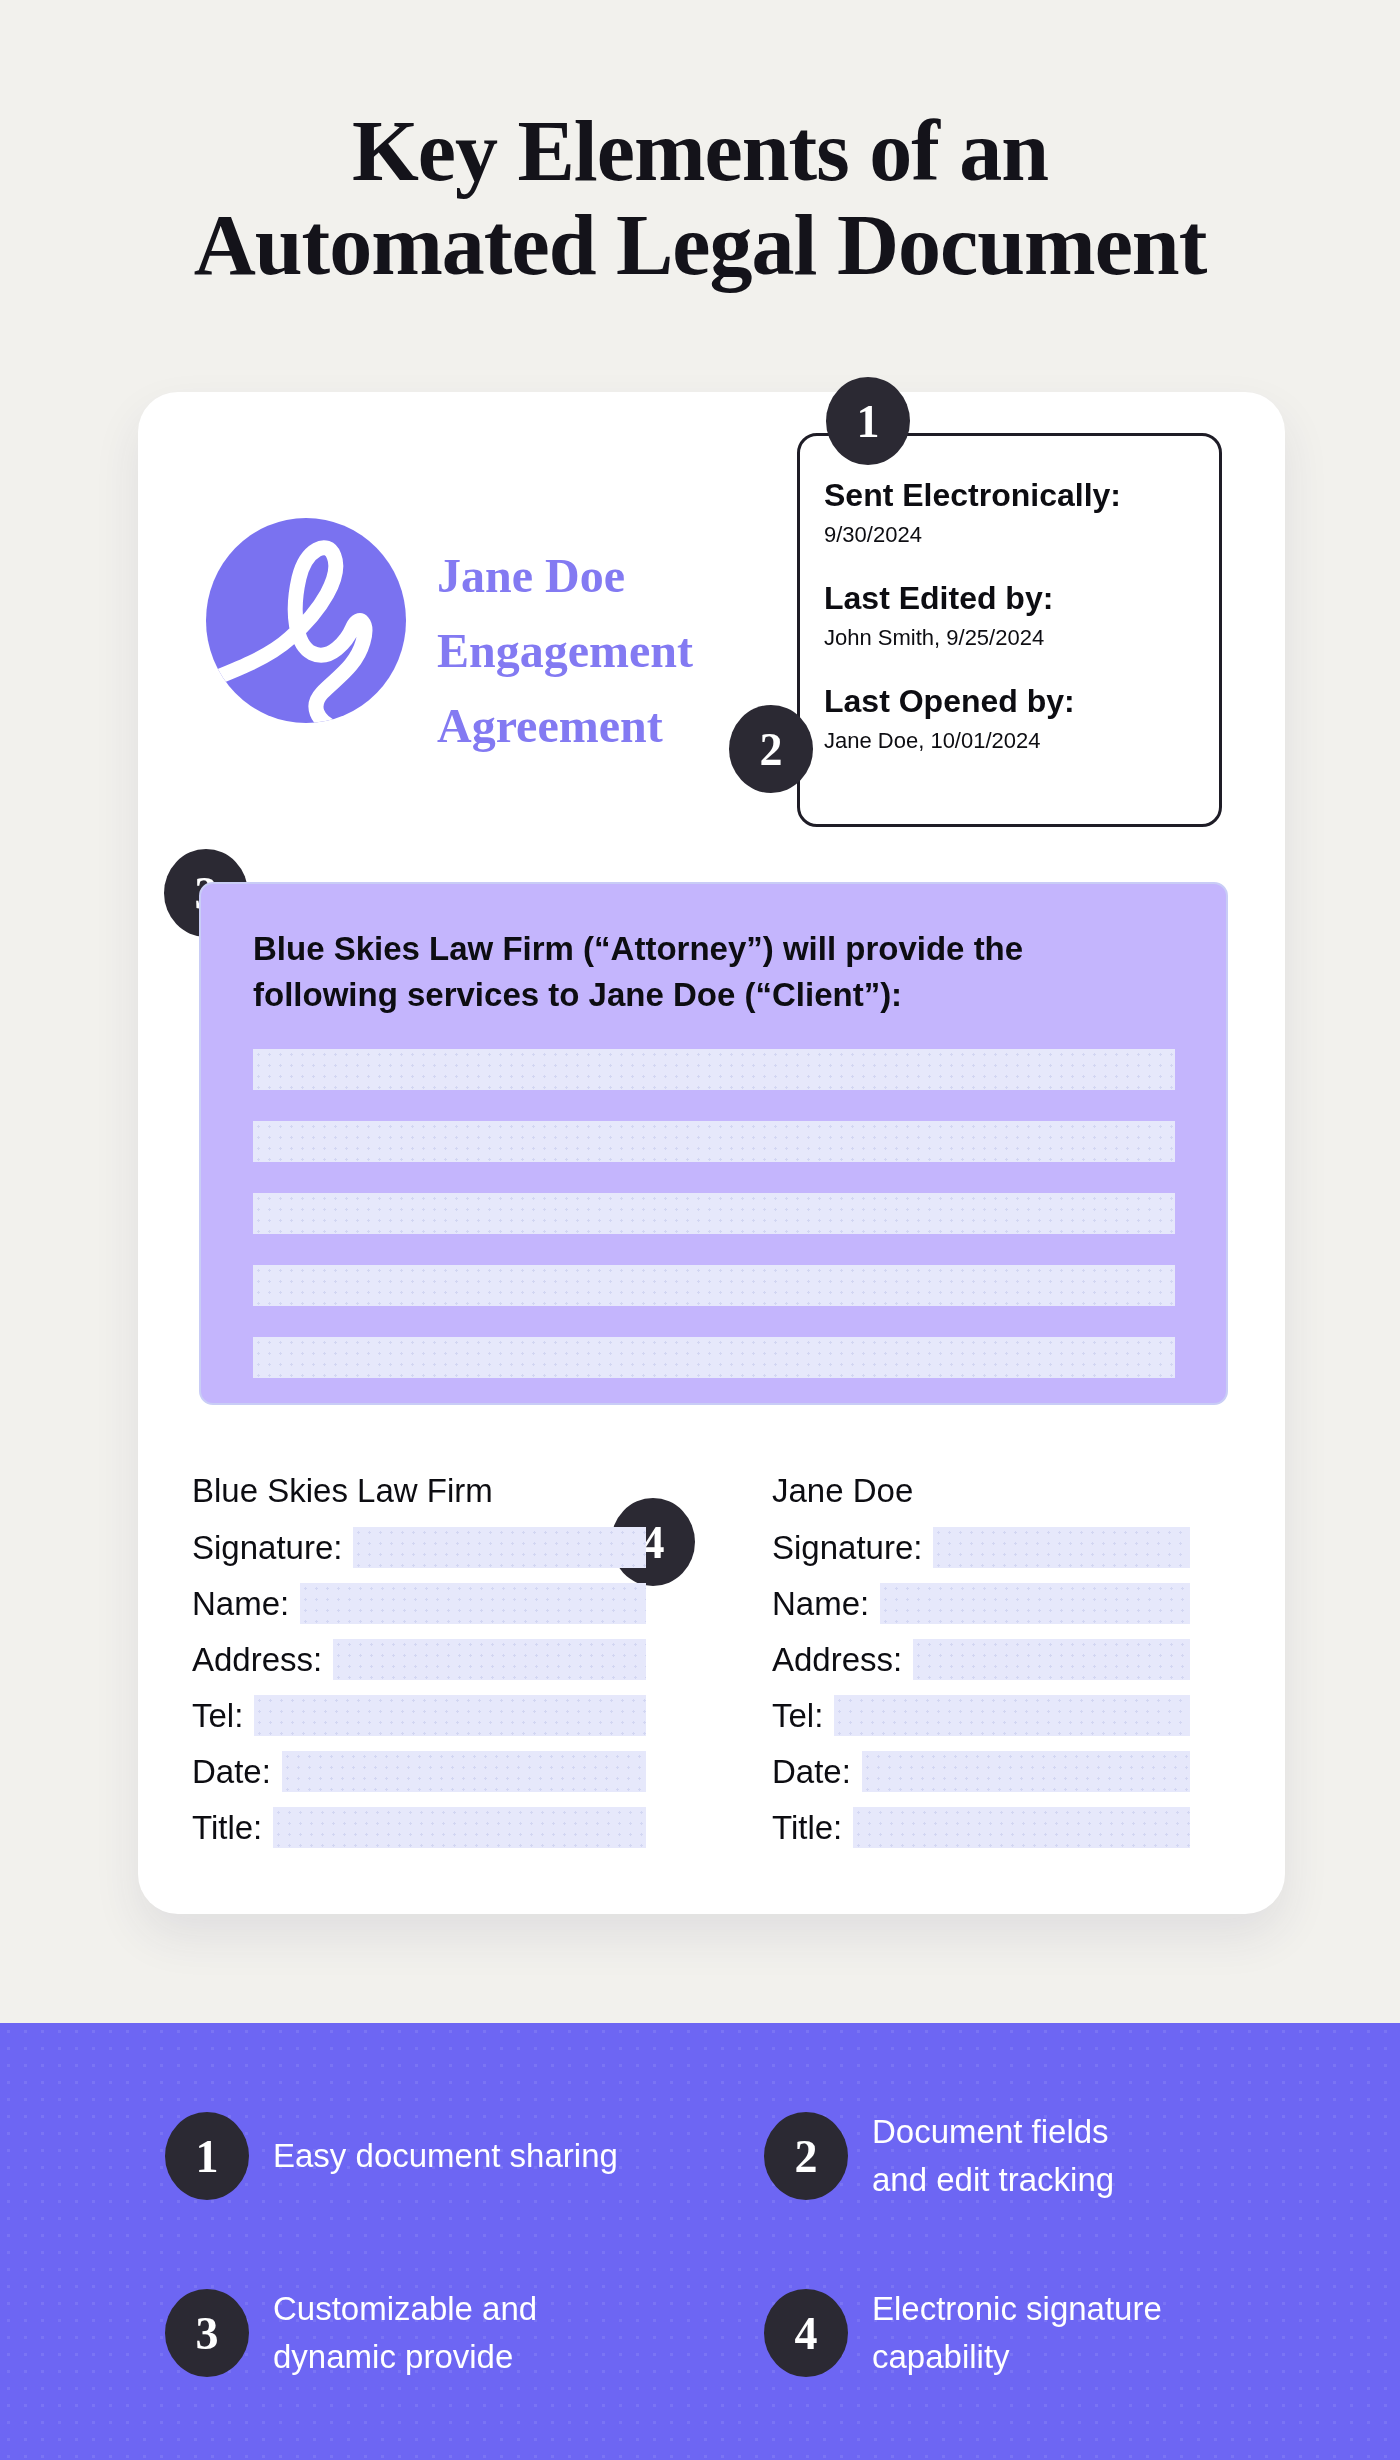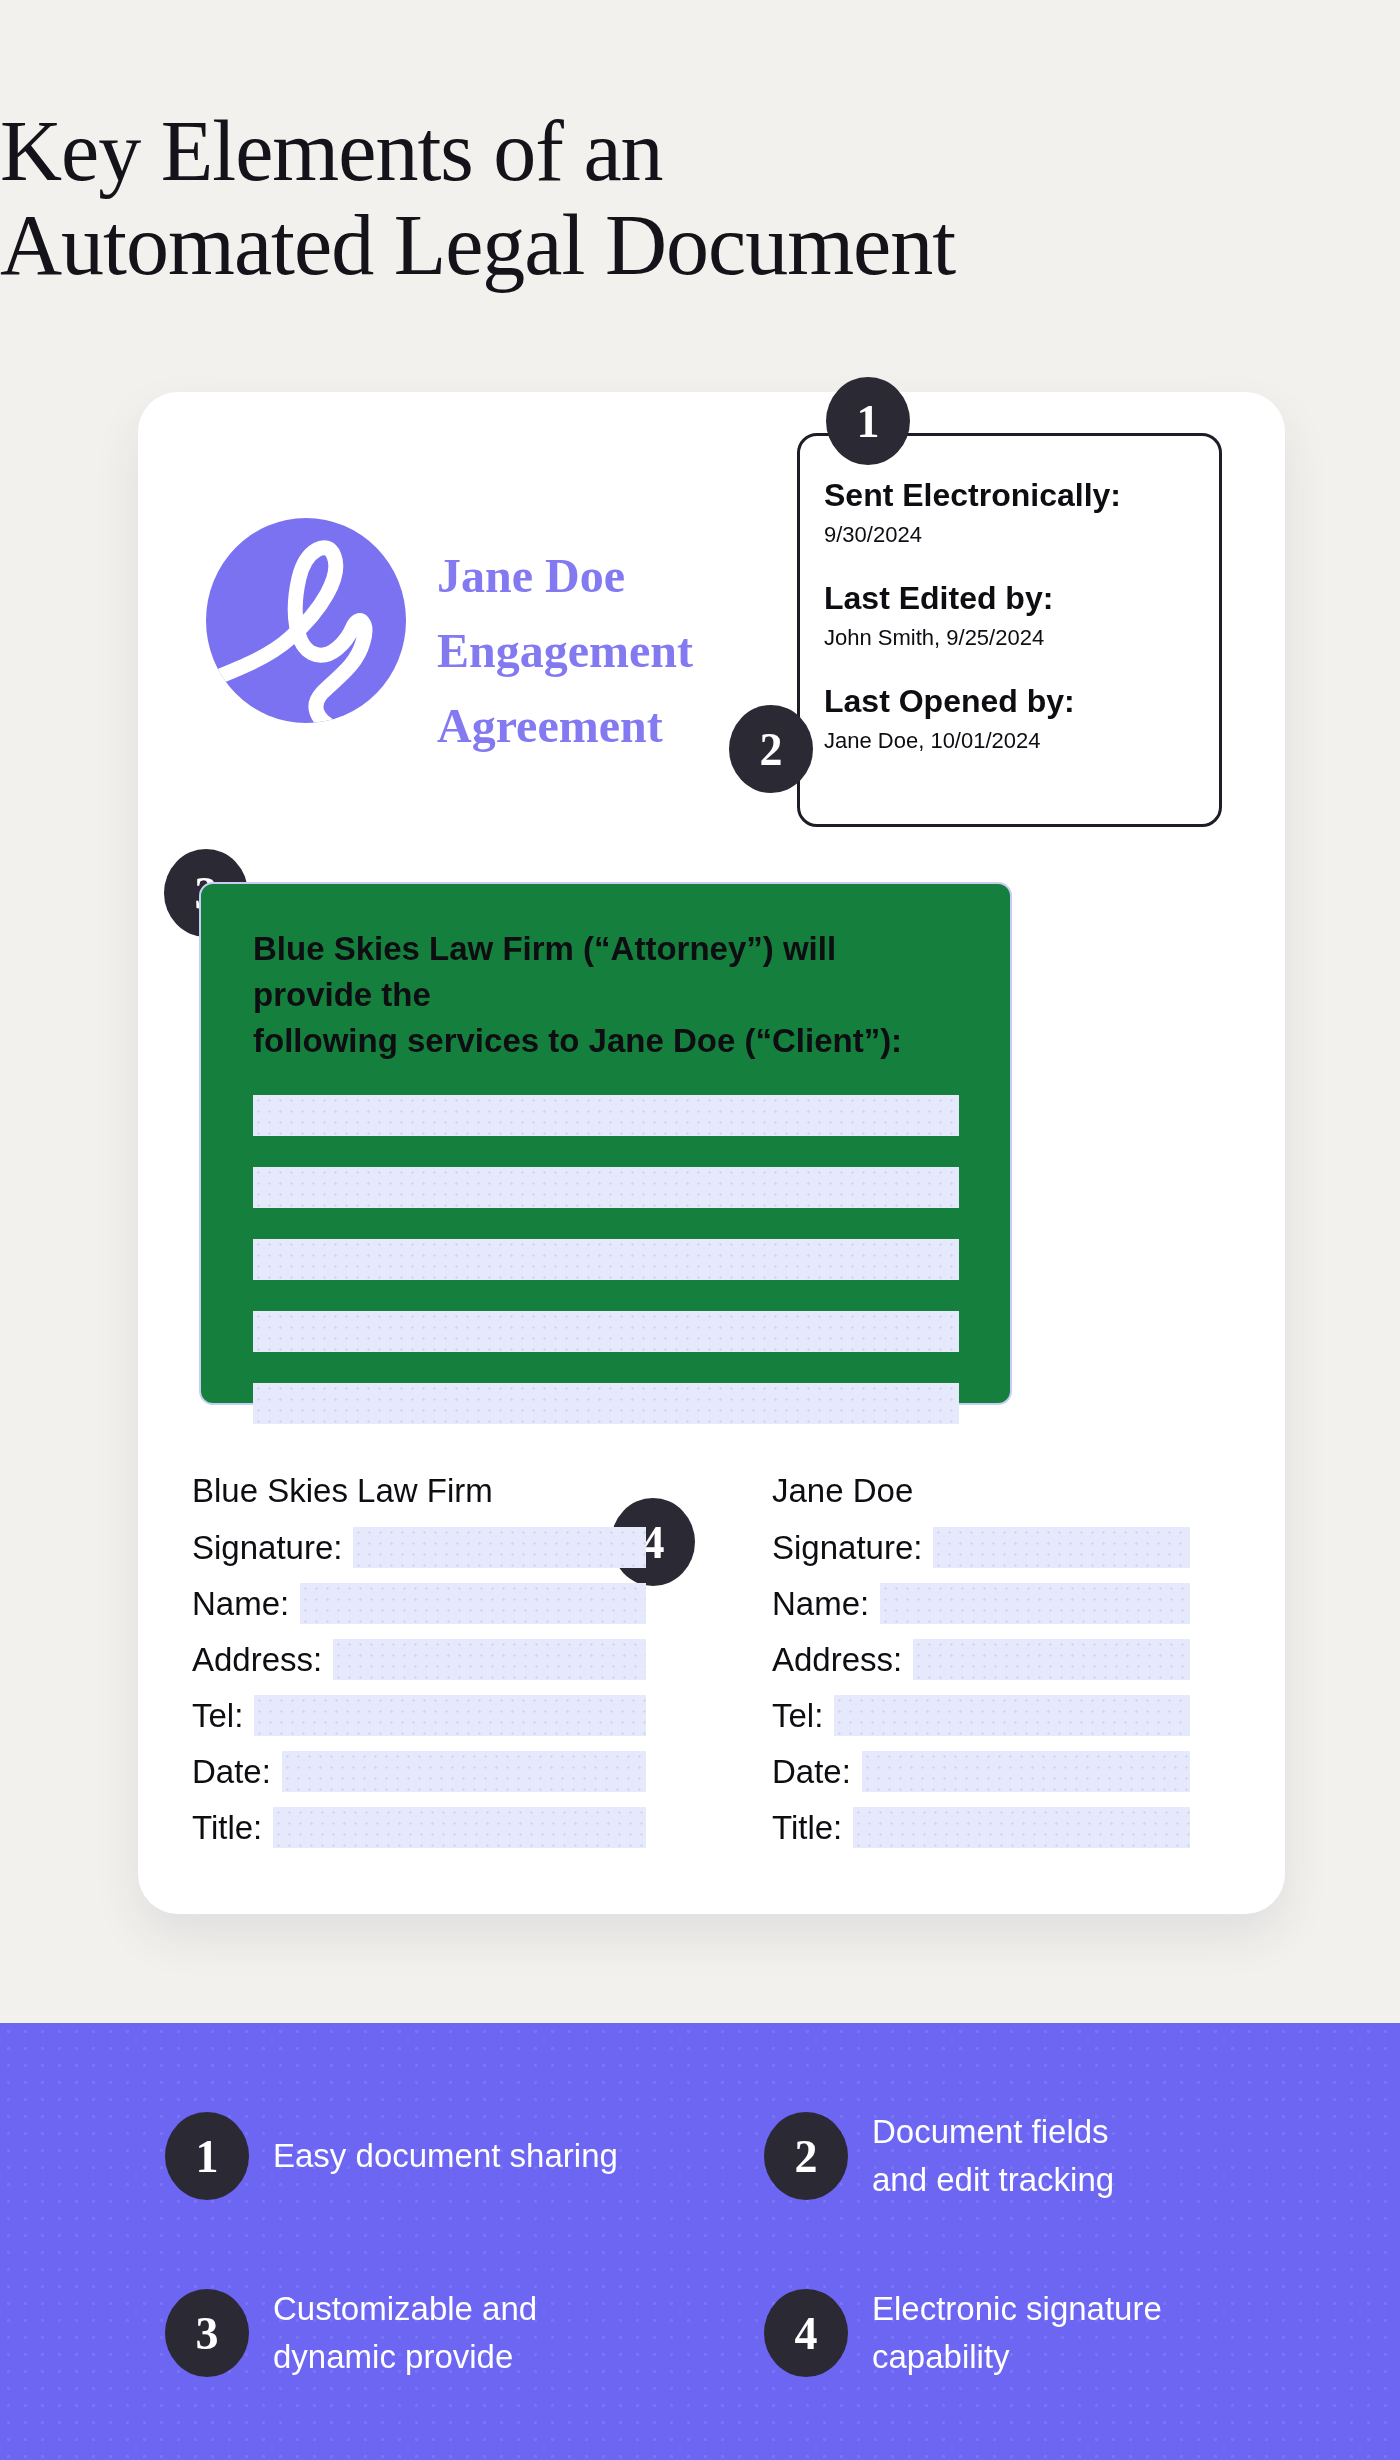--- a/index.html
+++ b/index.html
@@ -5,22 +5,22 @@
   * { margin:0; padding:0; box-sizing:border-box; }
   html,body { background:#e8e7e3; }
   .page {
     position:relative; width:1400px; height:2460px; margin:0 auto;
     background:#f2f1ed; overflow:hidden;
     font-family:"Liberation Sans", sans-serif;
   }
   
   .title {
     position:absolute; top:104px; left:0; width:100%;
-    text-align:left; color:#14131a;
-    font-family:"Liberation Serif", serif; font-weight:400;
+    text-align:center; color:#14131a;
+    font-family:"Liberation Serif", serif; font-weight:700;
     font-size:86px; line-height:94px; letter-spacing:-1px;
   }
   
   .card {
     position:absolute; left:138px; top:392px; width:1147px; height:1522px;
     background:#ffffff; border-radius:40px;
     box-shadow:0 22px 48px rgba(43,41,85,.09);
   }
   .logo-mark { position:absolute; left:67px; top:126px; width:202px; height:205px; }
   .logo-title {
@@ -40,22 +40,22 @@
     position:absolute; width:84px; height:88px; background:#2b2933;
     border-radius:50%; color:#ffffff;
     display:flex; align-items:center; justify-content:center;
     font-family:"Liberation Serif", serif; font-weight:700; font-size:46px;
   }
   .badge-1 { left:688px; top:-15px; }
   .badge-2 { left:591px; top:313px; }
   .badge-3 { left:26px;  top:457px; }
   .badge-4 { left:473px; top:1106px; }
   .services-box {
-    position:absolute; left:61px; top:490px; width:813px; height:523px;
-    border:2px solid #c9cdf6; border-radius:14px; background:#15803d;
+    position:absolute; left:61px; top:490px; width:1029px; height:523px;
+    border:2px solid #c9cdf6; border-radius:14px; background:#c4b5fd;
     padding:42px 51px 12px 52px;
   }
   .services-heading { font-weight:700; font-size:33px; line-height:46px; color:#0d0d12; }
   .bar {
     height:41px; background-color:#e6e8fb;
     background-image:radial-gradient(#d2d6f2 1.2px, transparent 1.3px);
     background-size:11px 11px;
   }
   .services-bars .bar { margin-top:31px; }
   .services-bars .bar:first-child { margin-top:31px; }

